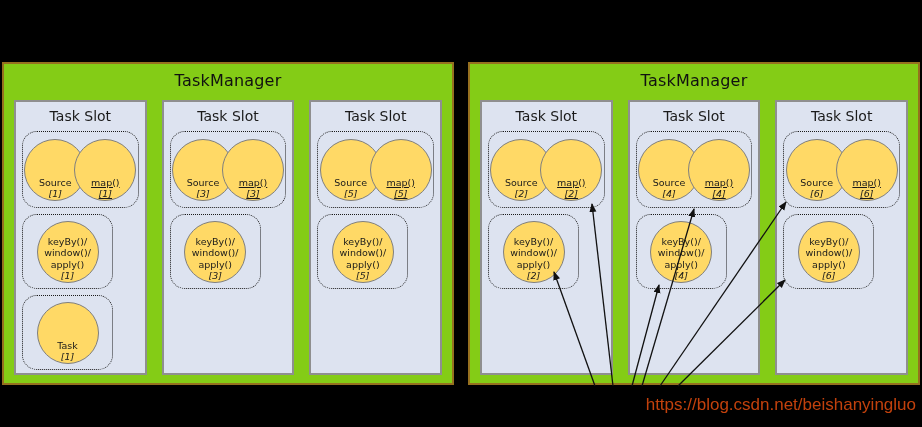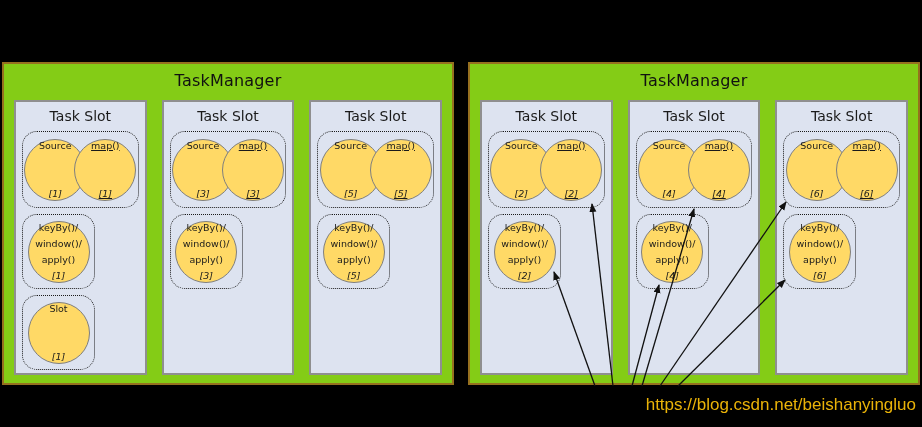--- a/index.html
+++ b/index.html
@@ -27,36 +27,36 @@
   }
   .slot-title{text-align:center;font-size:14px;margin:3px 0 7px;}
   .group{
     border:1px dotted #1a1a1a;border-radius:15px;box-sizing:border-box;
   }
   .group-pair{
     height:77px;margin-bottom:6px;
     display:flex;align-items:center;justify-content:center;
   }
   .group-single{
-    width:73px;height:75px;margin-bottom:6px;
+    width:91px;height:75px;margin-bottom:6px;
     display:flex;align-items:center;justify-content:center;
   }
   .circle{
     width:62px;height:62px;border-radius:50%;
     background:#ffd966;border:1px solid #7f7f7f;box-sizing:border-box;
-    display:flex;flex-direction:column;align-items:center;justify-content:space-between;
+    display:flex;flex-direction:column;align-items:center;justify-content:flex-end;
     font-size:9.5px;line-height:11.5px;text-align:center;flex:none;
   }
   .circle-map{margin-left:-12px;text-decoration:underline;}
   .circle span{display:block;white-space:nowrap;}
   .num{font-style:italic;}
   .arrows{position:absolute;left:0;top:0;pointer-events:none;}
   .watermark{
     position:absolute;top:395px;right:6px;
-    font-family:"Liberation Sans", sans-serif;font-size:17px;color:#eab308;
+    font-family:"Liberation Sans", sans-serif;font-size:17px;color:#c2410c;
   }
 </style>
 </head>
 <body>
 
 <div class="tm tm-left">
   <div class="tm-title">TaskManager</div>
   <div class="slots">
 
     <div class="slot">
@@ -74,21 +74,21 @@
       <div class="group group-single">
         <div class="circle">
           <span>keyBy()/</span>
           <span>window()/</span>
           <span>apply()</span>
           <span class="num">[1]</span>
         </div>
       </div>
       <div class="group group-single">
         <div class="circle">
-          <span>Slot</span>
+          <span>Task</span>
           <span class="num">[1]</span>
         </div>
       </div>
     </div>
 
     <div class="slot">
       <div class="slot-title">Task Slot</div>
       <div class="group group-pair">
         <div class="circle">
           <span>Source</span>

